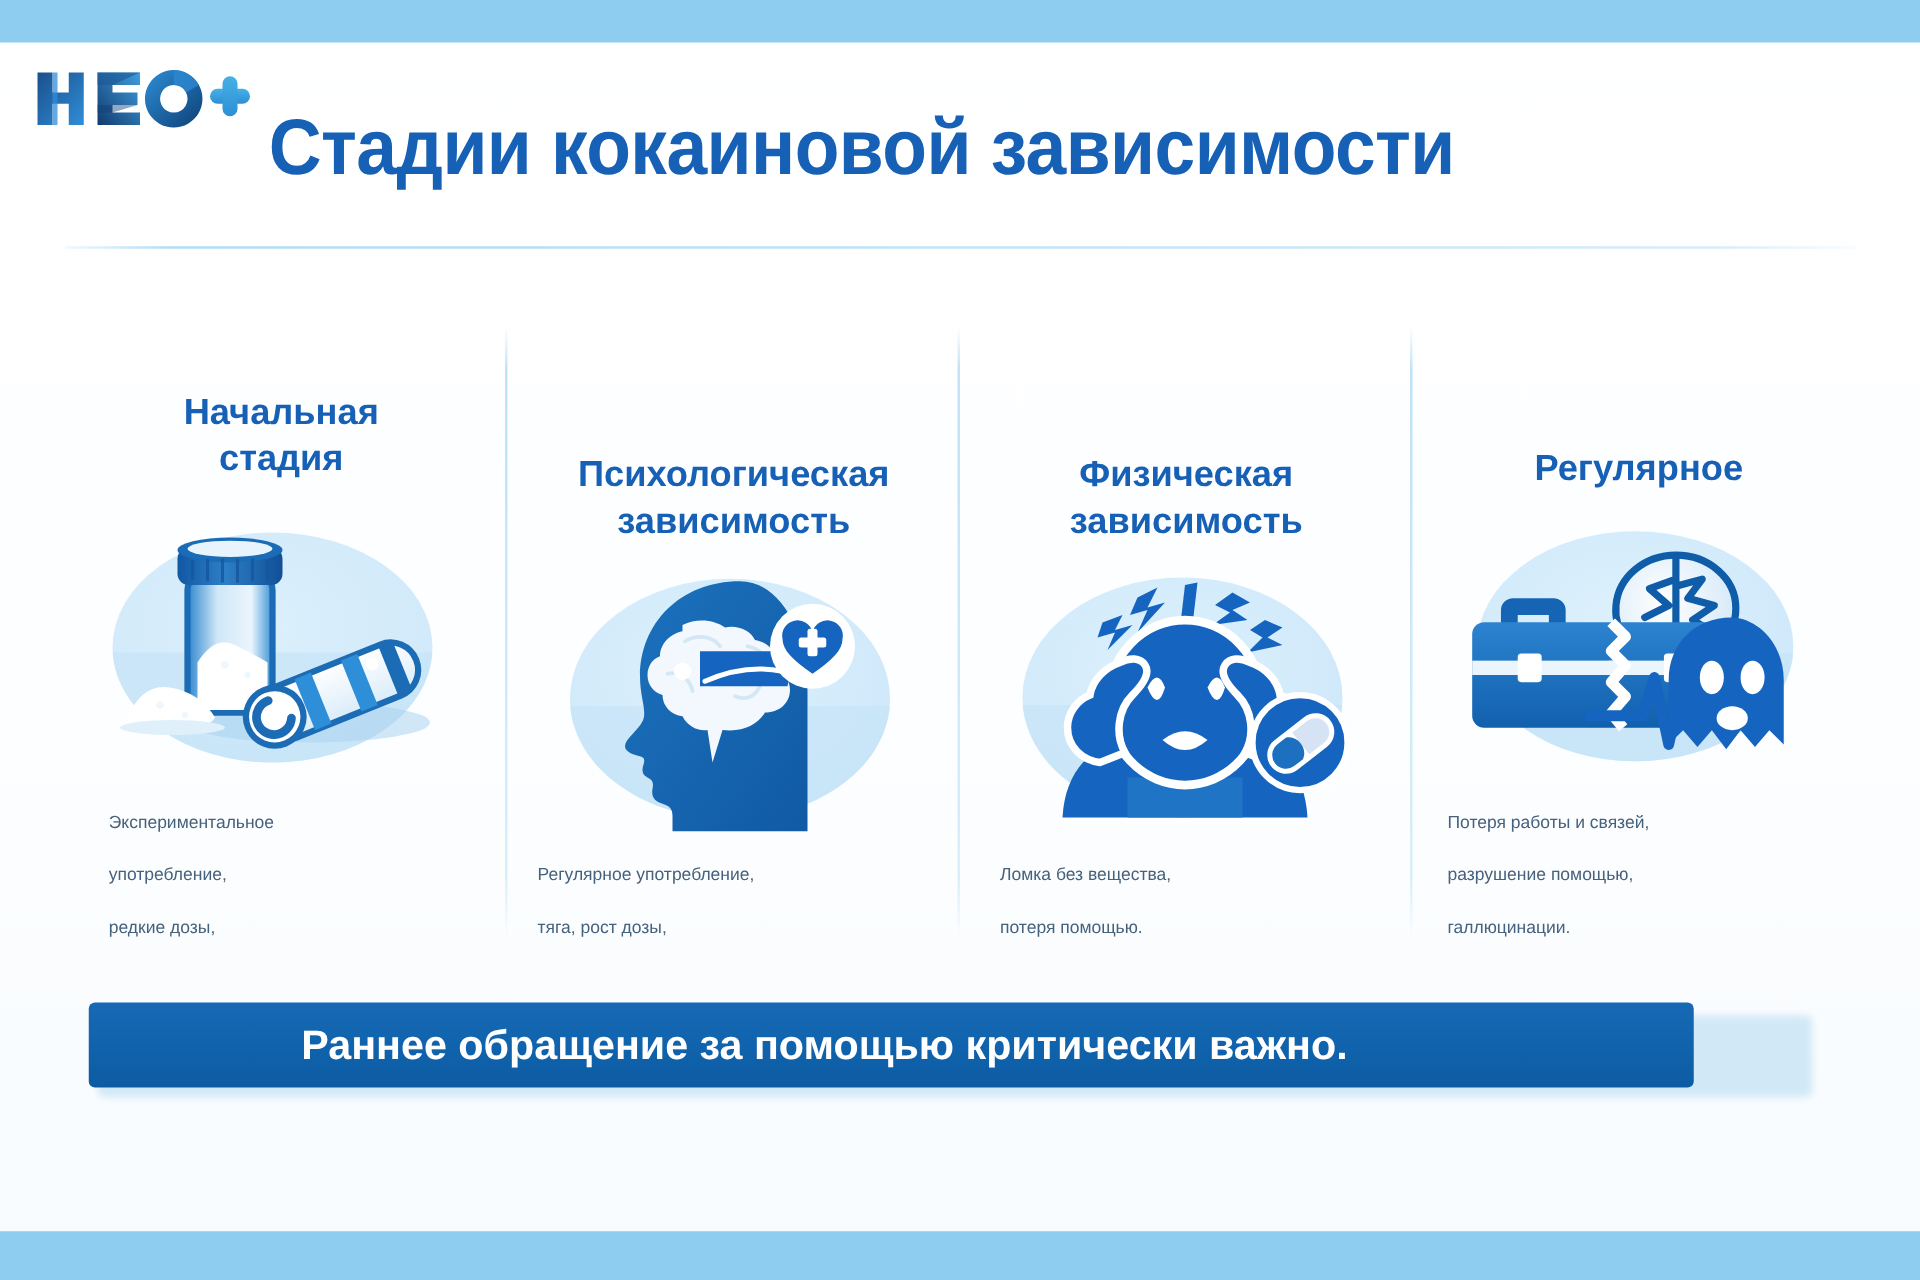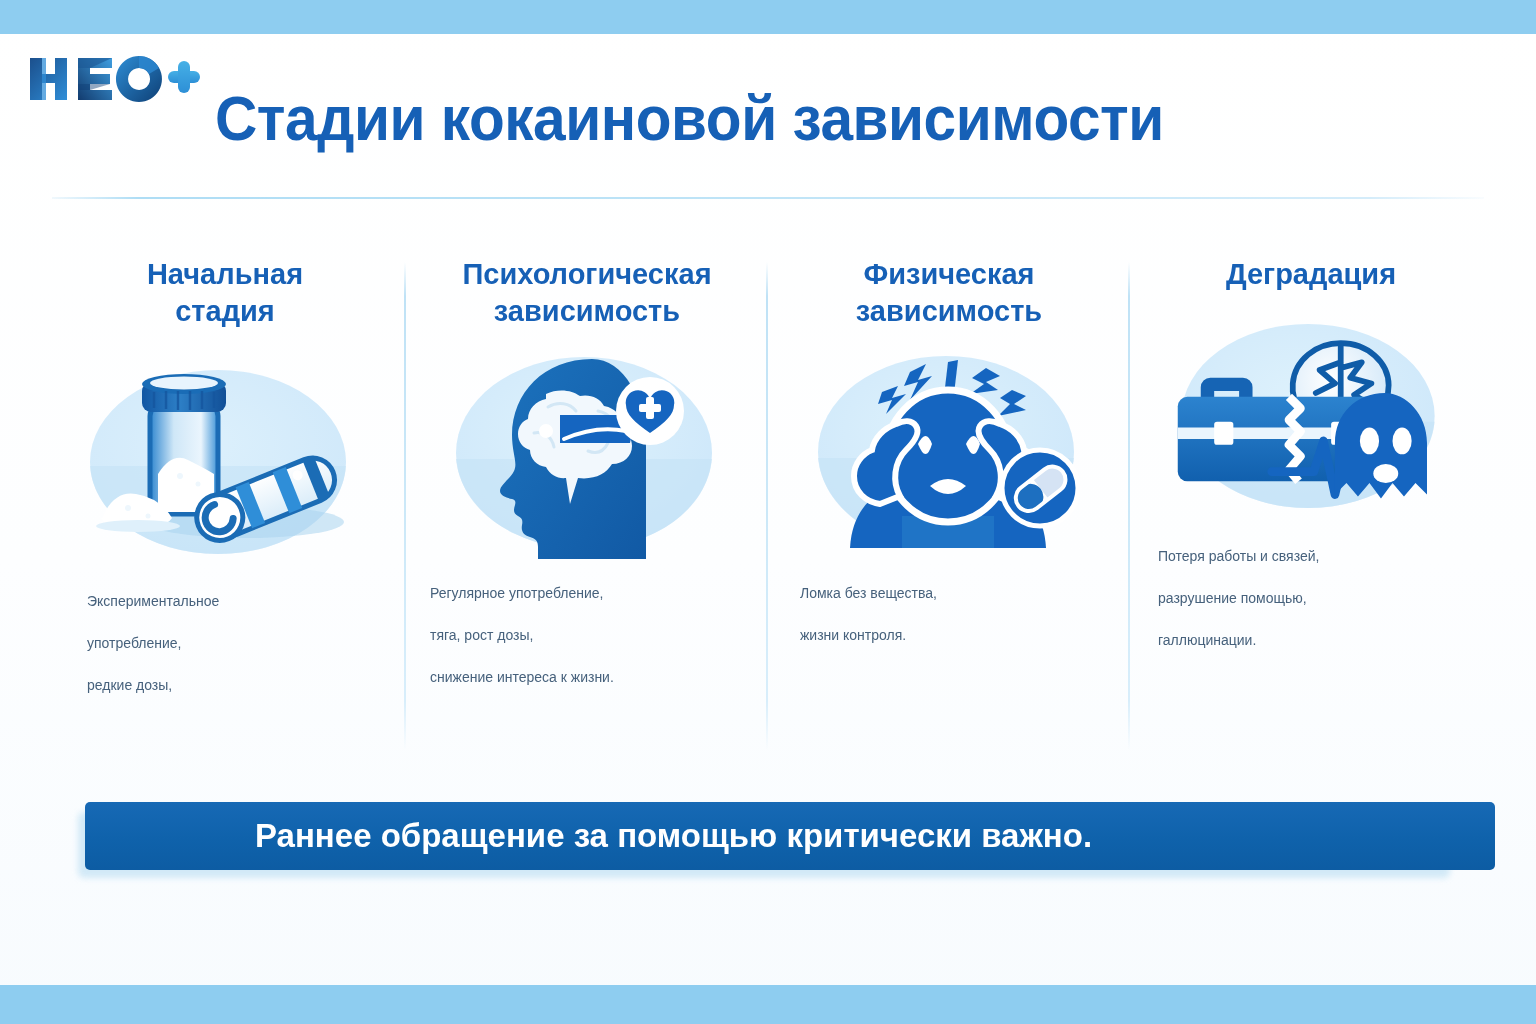--- a/index.html
+++ b/index.html
@@ -27,21 +27,21 @@
     transform:scaleX(0.93);transform-origin:left center;
     white-space:nowrap;
   }
   .title-rule{
     position:absolute;left:52px;top:197px;width:1432px;height:2px;
     background:linear-gradient(90deg,rgba(160,210,240,.15) 0%,#aeddf5 6%,#bfe4f7 50%,#d4ecfa 92%,rgba(200,230,250,.1) 100%);
   }
 
   
   .cols{position:absolute;left:44px;top:252px;width:1448px;height:510px;display:flex;}
-  .col{width:362px;position:relative;display:flex;flex-direction:column;align-items:center;}
+  .col{width:362px;position:relative;display:flex;flex-direction:column;align-items:center;justify-content:flex-end;}
   .col-divider{
     position:absolute;right:0px;top:10px;width:2px;height:488px;
     background:linear-gradient(180deg,rgba(190,225,245,0) 0%,#bfe2f6 7%,#cbe8f8 50%,#d8eefb 90%,rgba(200,232,250,0) 100%);
   }
   .col:last-child .col-divider{display:none;}
 
   .col-head{
     font-size:29px;line-height:37px;font-weight:700;color:#1660b6;
     font-family:"Liberation Sans Narrow","Liberation Sans",sans-serif;
     text-align:center;margin-top:4px;max-width:330px;
@@ -66,21 +66,21 @@
   .c4 .col-body{width:310px;margin-left:4px;}
   .c1 .icon-wrap{margin-top:22px;}
   .c4 .col-head{margin-top:4px;}
 
   
   .banner-shadow{
     position:absolute;left:78px;top:812px;width:1372px;height:66px;
     background:#cbe6f6;border-radius:6px;filter:blur(3px);opacity:.85;
   }
   .banner{
-    position:absolute;left:85px;top:802px;width:1410px;height:68px;
+    position:absolute;left:71px;top:802px;width:1284px;height:68px;
     background:linear-gradient(180deg,#1769b5 0%,#0f62ab 55%,#0d5ca3 100%);
     border-radius:5px;
     display:flex;align-items:flex-start;
   }
   .banner-text{
     color:#ffffff;font-size:33px;font-weight:700;line-height:68px;
     font-family:"Liberation Sans Narrow","Liberation Sans",sans-serif;
     margin-left:170px;white-space:nowrap;letter-spacing:0px;
   }
 </style>
@@ -246,21 +246,20 @@
 
           <circle cx="202" cy="64" r="34" fill="#ffffff"></circle>
           <path d="M202 86 c-16 -11 -24 -19 -24 -28 a12 12 0 0 1 24 -5 a12 12 0 0 1 24 5 c0 9 -8 17 -24 28 Z" fill="#1565c0"></path>
           <rect x="198" y="50" width="8" height="22" rx="2" fill="#ffffff"></rect>
           <rect x="191" y="57" width="22" height="8" rx="2" fill="#ffffff"></rect>
         </svg>
       </div>
       <div class="col-body">
         <span class="ln">Регулярное употребление,</span>
         <span class="ln">тяга, рост дозы,</span>
-        <span class="ln">снижение интереса к жизни.</span>
       </div>
       <div class="col-divider"></div>
     </div>
 
     <div class="col c3">
       <div class="col-head">
         <span>Физическая</span><br>
         <span>зависимость</span>
       </div>
       <div class="icon-wrap">
@@ -303,28 +302,28 @@
           <g transform="rotate(-38 230 142)">
             <rect x="202" y="130" width="56" height="26" rx="13" fill="#ffffff"></rect>
             <path d="M230 130 h15 a13 13 0 0 1 0 26 h-15 Z" fill="#1565c0" opacity=".18"></path>
             <rect x="202" y="130" width="28" height="26" rx="13" fill="#1d6fc0"></rect>
             <rect x="202" y="130" width="56" height="26" rx="13" fill="none" stroke="#ffffff" stroke-width="4"></rect>
           </g>
         </svg>
       </div>
       <div class="col-body">
         <span class="ln">Ломка без вещества,</span>
-        <span class="ln">жизни контроля.</span>
+        <span class="ln">потеря помощью.</span>
       </div>
       <div class="col-divider"></div>
     </div>
 
     <div class="col c4">
       <div class="col-head">
-        <span>Деградация</span>
+        <span>Регулярное</span>
       </div>
       <div class="icon-wrap">
         <svg width="290" height="212" viewBox="0 0 290 212">
           <defs>
             <radialGradient id="bg4" cx="45%" cy="38%" r="68%">
               <stop offset="0" stop-color="#ddf1fc"></stop>
                 <stop offset="1" stop-color="#cde7fa"></stop>
             </radialGradient>
             <linearGradient id="bc" x1="0" y1="0" x2="0" y2="1">
               <stop offset="0" stop-color="#2c83cf"></stop>

